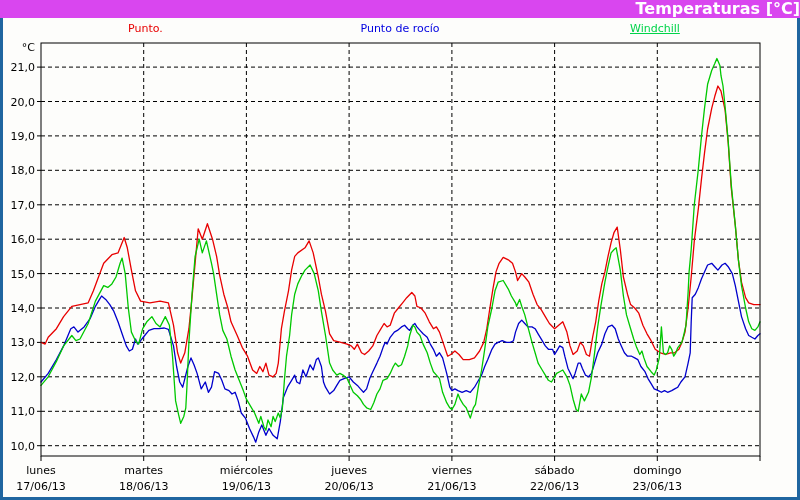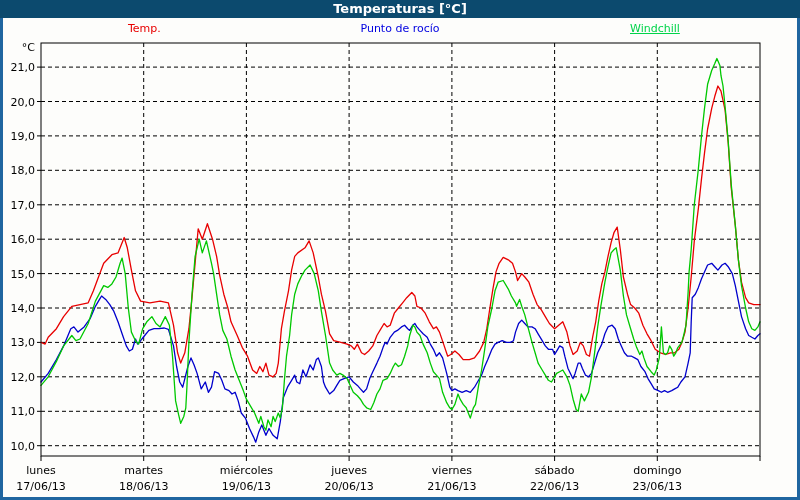--- a/index.html
+++ b/index.html
@@ -1,40 +1,40 @@
 <!DOCTYPE html>
 <html><head>
 <meta charset="utf-8">
 <style>
   html,body{margin:0;padding:0;}
   body{width:800px;height:500px;background:#ffffff;font-family:"DejaVu Sans",sans-serif;overflow:hidden;}
   .app{position:relative;width:800px;height:500px;background:#fdfdfb;}
-  .titlebar{position:absolute;left:0;top:0;width:800px;height:18px;background:#0c4a6e;
-            color:#ffffff;font-size:13px;font-weight:bold;text-align:center;line-height:18px;}
+  .titlebar{position:absolute;left:0;top:0;width:800px;height:18px;background:#d946ef;
+            color:#ffffff;font-size:16px;font-weight:bold;text-align:right;line-height:18px;}
   .border-left,.border-right{position:absolute;top:18px;width:3px;height:482px;background:#2066a0;}
   .border-left{left:0;} .border-right{right:0;}
   .border-bottom{position:absolute;left:0;bottom:0;width:800px;height:3px;background:#2066a0;}
   .legend{position:absolute;left:0;top:22px;width:800px;height:16px;font-size:11px;}
   .legend .lg{position:absolute;top:0;white-space:nowrap;}
   .lg-temp{left:128px;}
   .lg-dew{left:0;width:800px;text-align:center;}
   .lg-wind{left:630px;text-decoration:underline;}
   svg text{font-family:"DejaVu Sans",sans-serif;font-size:11px;fill:#000000;}
   .grid{stroke:#000000;stroke-width:1;stroke-dasharray:4 3;}
   .tick{stroke:#000000;stroke-width:1;}
   .frame{fill:none;stroke:#000000;stroke-width:1;}
 </style>
 </head>
 <body>
 
 <div class="app">
   <div class="titlebar">Temperaturas [°C]</div>
 
   <div class="legend">
-    <span class="lg lg-temp" style="color: rgb(232, 0, 0);">Temp.</span>
+    <span class="lg lg-temp" style="color: rgb(232, 0, 0);">Punto.</span>
     <span class="lg lg-dew" style="color: rgb(0, 0, 224);">Punto de rocío</span>
     <span class="lg lg-wind" style="color: rgb(0, 212, 74);">Windchill</span>
   </div>
 
   <svg id="plot-svg" width="800" height="500" viewBox="0 0 800 500" style="position:absolute;left:0;top:0;">
       <line x1="41" y1="445.7" x2="760" y2="445.7" class="grid"></line>
       <line x1="37" y1="445.7" x2="41" y2="445.7" class="tick"></line>
       <text x="35" y="449.7" text-anchor="end">10,0</text>
       <line x1="41" y1="411.3" x2="760" y2="411.3" class="grid"></line>
       <line x1="37" y1="411.3" x2="41" y2="411.3" class="tick"></line>

